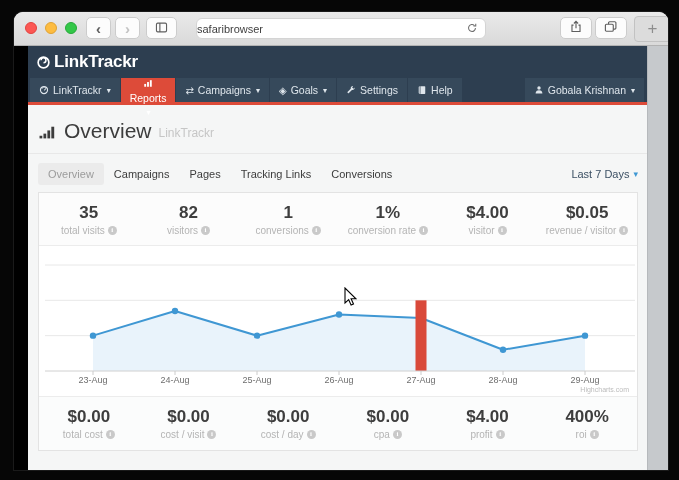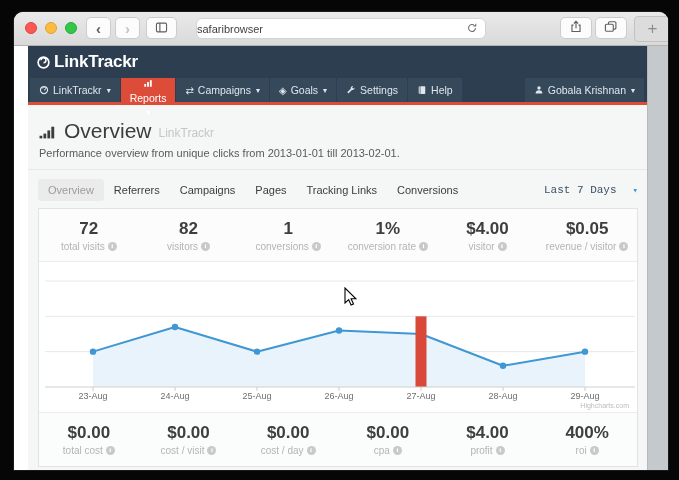--- a/index.html
+++ b/index.html
@@ -45,21 +45,21 @@
   .share-btn{position:absolute;right:76px;top:5px;width:32px;}
   .tabs-btn{position:absolute;right:41px;top:5px;width:32px;}
   .share-btn svg,.tabs-btn svg{width:14px;height:14px;}
   .newtab-btn{
     position:absolute;right:-3px;top:4px;width:37px;height:26px;
     background:#dcdcdc;border:1px solid #c2c2c2;border-radius:4px;
     color:#8d8d8d;font-size:17px;display:flex;align-items:center;justify-content:center;
     box-sizing:border-box;
   }
   
-  .viewport{position:absolute;top:34px;left:0;right:0;bottom:0;background:#ffffff;}
+  .viewport{position:absolute;top:34px;left:0;right:0;bottom:0;background:#000000;}
   .right-strip{position:absolute;top:0;right:0;bottom:0;width:20px;background:#c6c9cc;border-left:1px solid #b6b9bc;}
   .page{position:absolute;left:14px;top:0;width:620px;bottom:0;background:#f5f6f6;overflow:hidden;}
   
   .site-header{height:32px;background:#2d3e50;display:flex;align-items:center;padding:0 8px;}
   .brand{display:flex;align-items:center;gap:3px;color:#ffffff;font-size:17px;font-weight:bold;letter-spacing:-0.2px;}
   .brand .icon svg{width:15px;height:15px;display:block;}
   
   .site-nav{height:24px;background:#2d3e50;border-bottom:3px solid #dd4b39;display:flex;align-items:stretch;padding:0 2px;}
   .nav-item{
     display:flex;align-items:center;gap:4px;padding:0 9px;margin-right:1px;
@@ -74,21 +74,21 @@
   .heading{padding:14px 10px 10px;border-bottom:1px solid #e8e8e8;}
   .title-row{display:flex;align-items:center;gap:7px;}
   .title-row .h-icon svg{width:19px;height:17px;display:block;color:#3c3c3c;}
   .page-title{font-size:21px;color:#3c3c3c;font-weight:500;}
   .title-suffix{font-size:12px;color:#c6c6c6;align-self:center;margin-top:4px;}
   .subtitle{font-size:11px;color:#5a5a5a;margin-top:4px;padding-left:1px;}
   
   .tabs-row{display:flex;align-items:center;margin:8px 10px 6px;height:24px;}
   .tab{padding:5px 10px;font-size:11px;color:#3c3c3c;border-radius:3px;cursor:default;}
   .tab.active{background:#ebebeb;color:#9c9c9c;}
-  .range-select{margin-left:auto;font-size:11px;color:#3c5064;display:flex;align-items:center;gap:16px;cursor:default;font-family:Liberation Mono, monospace;}
+  .range-select{margin-left:auto;font-size:11px;color:#3c5064;display:flex;align-items:center;gap:4px;cursor:default;}
   .range-select .caret{color:#3e97d3;font-size:9px;}
   
   .card{margin:0 10px;background:#ffffff;border:1px solid #e3e3e3;height:259px;box-sizing:border-box;}
   .stats-row{display:grid;grid-template-columns:repeat(6,1fr);align-items:center;height:52px;}
   .stats-row.top{background:#fcfcfc;border-bottom:1px solid #ececec;}
   .stats-row.bottom{background:#fbfcfc;border-top:1px solid #ececec;height:53px;}
   .stat{text-align:center;}
   .stat-value{font-size:17px;font-weight:600;color:#3e3e3e;}
   .stat-label{font-size:10px;color:#b4b4b4;margin-top:2px;display:flex;align-items:center;justify-content:center;gap:3px;}
   .info-i{
@@ -245,42 +245,40 @@
                 <svg viewBox="0 0 16 16" fill="currentColor">
                   <rect x="0.5" y="12" width="2.6" height="2.5"></rect>
                   <rect x="4.2" y="10" width="2.6" height="4.5"></rect>
                   <rect x="7.9" y="7" width="2.6" height="7.5"></rect>
                   <rect x="11.6" y="3.5" width="2.7" height="11"></rect>
                 </svg>
               </span>
             <span class="page-title">Overview</span>
             <span class="title-suffix">LinkTrackr</span>
           </div>
-          <div class="subtitle">Performance overview from unique clicks from 2013-01-01 till 2013-02-01.</div>
         </div>
 
         <div class="tabs-row">
           <div id="tabs" style="display:flex;align-items:center;">
               <div class="tab active">Overview</div>
-              <div class="tab">Referrers</div>
               <div class="tab">Campaigns</div>
               <div class="tab">Pages</div>
               <div class="tab">Tracking Links</div>
               <div class="tab">Conversions</div>
             </div>
           <div class="range-select">
             <span>Last 7 Days</span>
             <span class="caret">▾</span>
           </div>
         </div>
 
         <div class="card">
           <div class="stats-row top" id="stats-top">
               <div class="stat">
-                <div class="stat-value">72</div>
+                <div class="stat-value">35</div>
                 <div class="stat-label">
                   <span>total visits</span>
                   <span class="info-i"></span>
                 </div>
               </div>
               <div class="stat">
                 <div class="stat-value">82</div>
                 <div class="stat-label">
                   <span>visitors</span>
                   <span class="info-i"></span>

